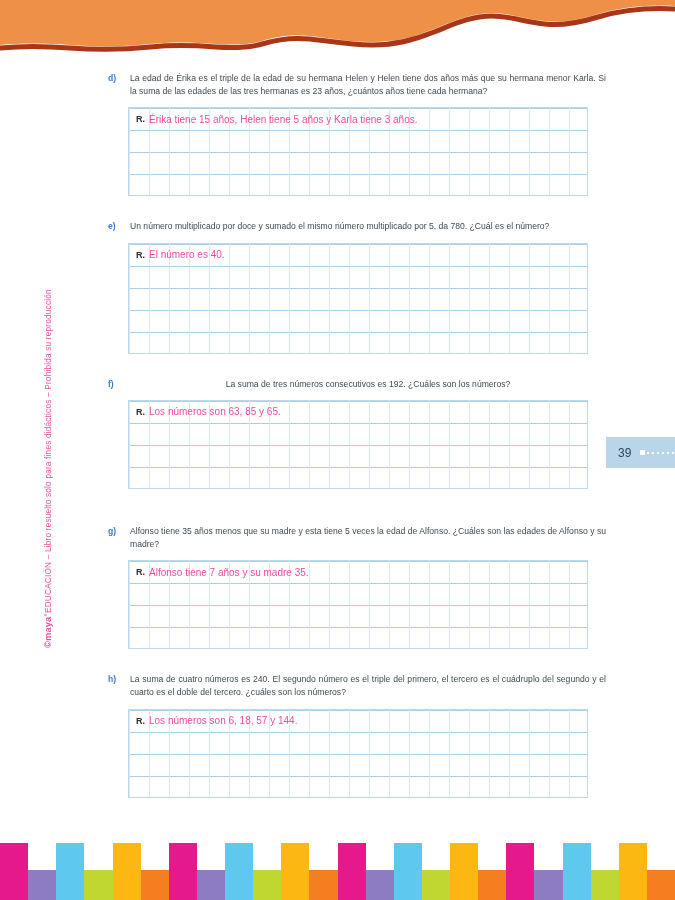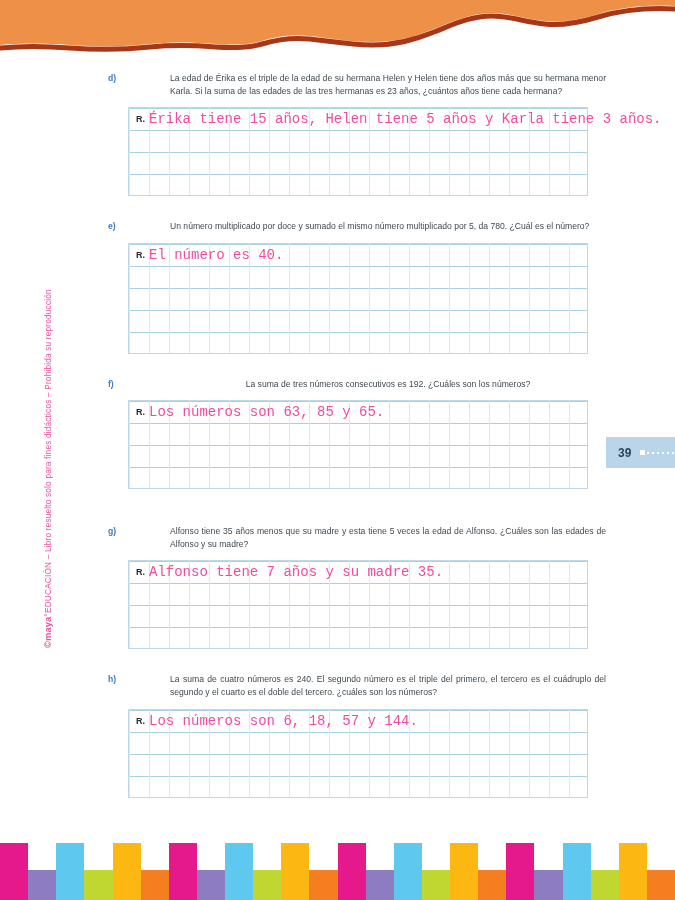--- a/index.html
+++ b/index.html
@@ -75,21 +75,20 @@
     padding-top: 0px;
   }
   .ex-text {
     flex: 1 1 auto;
     color: #3f4a52;
     font-size: 8.6px;
     line-height: 13.2px;
     text-align: justify;
     text-justify: inter-word;
     padding-right: 2px;
-    margin-left: 40px;
   }
   .ex-text.nojust { text-align: center; }
 
   
   .answer-box {
     margin-top: 9px;
     margin-left: 20px;
     width: 460px;
     border: 1px solid #bcd8ea;
     background:
@@ -115,41 +114,40 @@
     white-space: nowrap;
   }
   .answer-label {
     color: #2b2b2b;
     font-weight: bold;
     font-size: 9px;
     margin-right: 4px;
   }
   .answer-text {
     color: #ef4ba0;
-    font-size: 14px;
-    font-family: Liberation Mono, monospace;
+    font-size: 10px;
   }
   .gap-md { height: 24px; }
   .gap-lg { height: 36px; }
 
   
   .page-badge {
     position: absolute;
     left: 606px;
     top: 437px;
     width: 69px;
     height: 31px;
     background: #bad5ea;
     display: flex;
     align-items: center;
   }
   .page-badge-number {
     color: #2f4256;
     font-size: 12px;
-    font-weight: bold;
+    font-weight: normal;
     margin-left: 12px;
   }
   .page-badge-dot {
     width: 5px;
     height: 5px;
     background: #ffffff;
     margin-left: 9px;
     flex: 0 0 5px;
   }
   .page-badge-dots {

